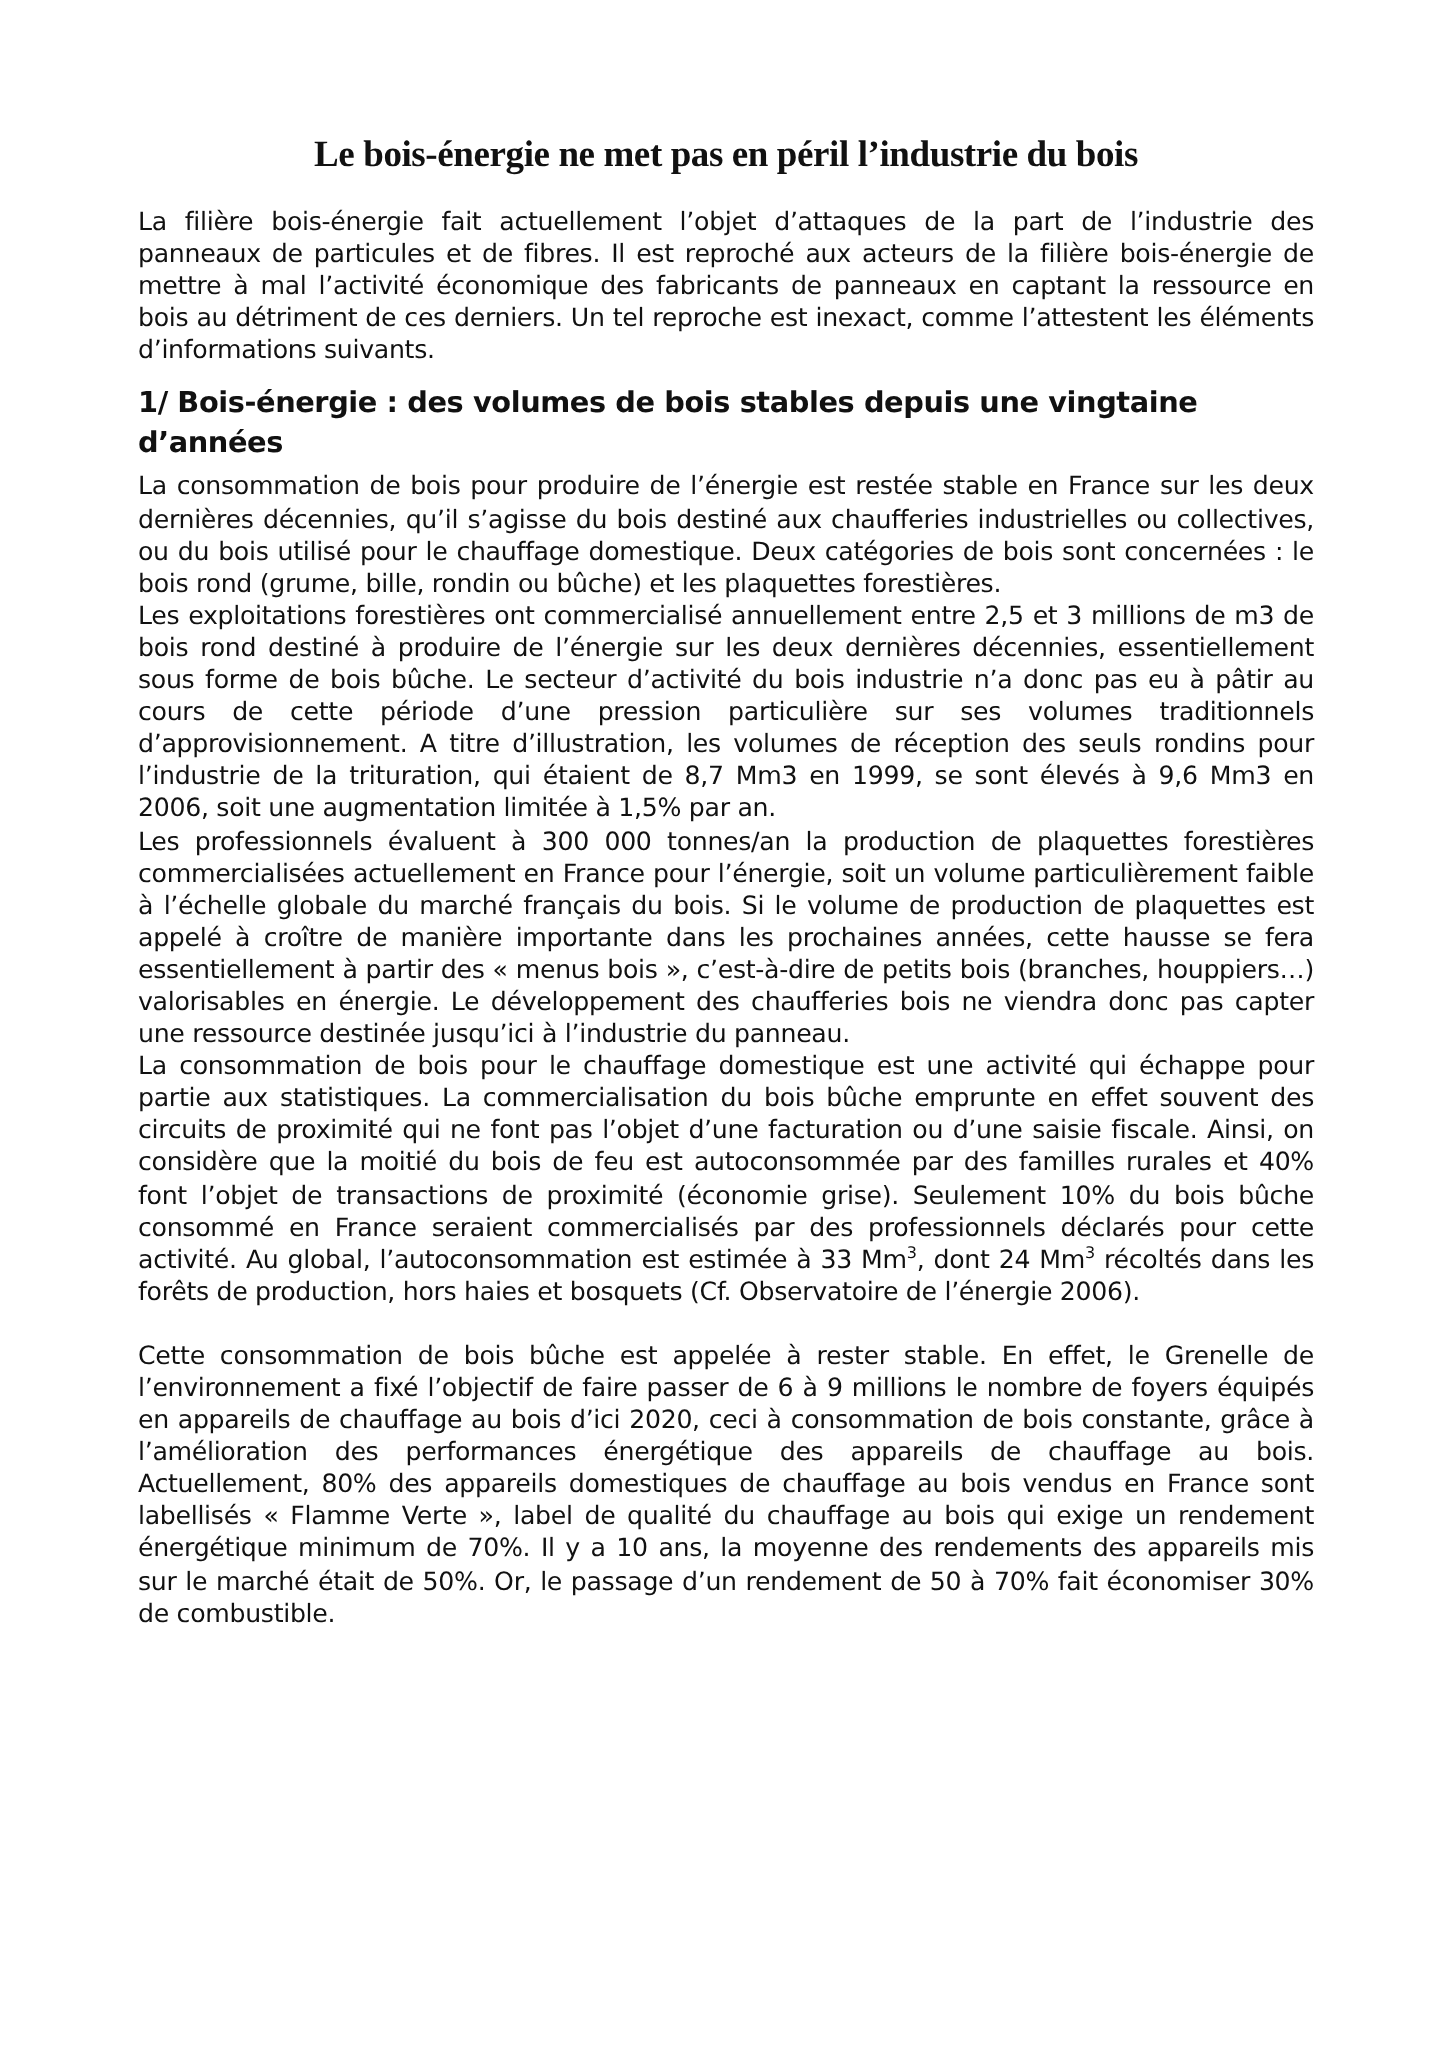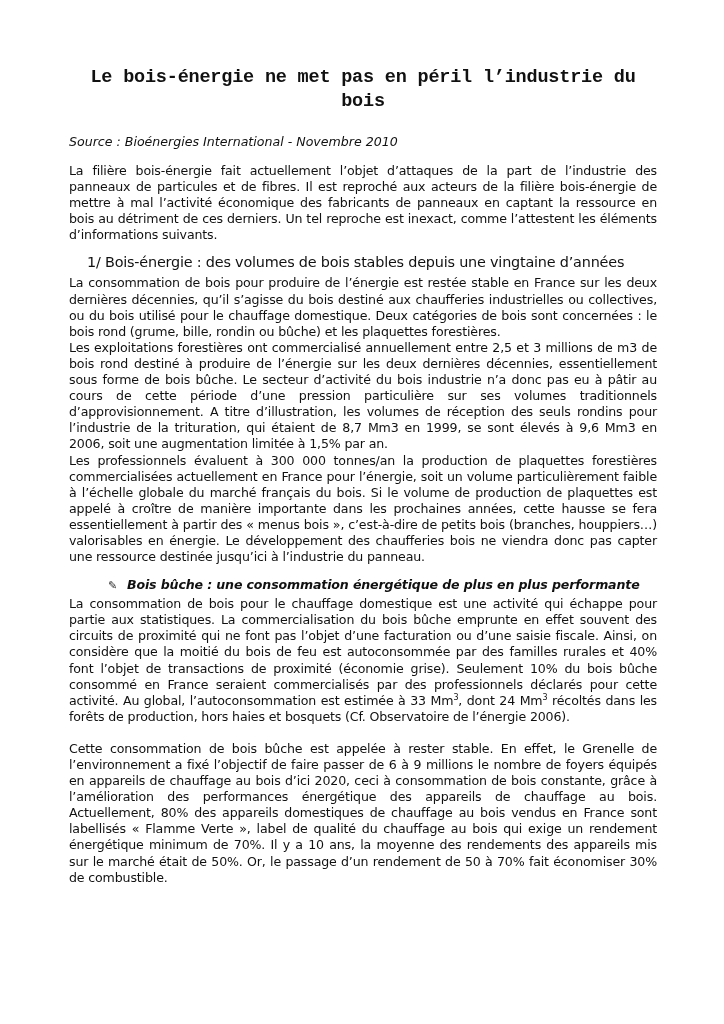--- a/index.html
+++ b/index.html
@@ -11,21 +11,21 @@
       font-family: "DejaVu Sans", sans-serif;
       color: #111111;
     }
     .page {
       position: absolute;
       left: 69px;
       top: 60px;
       width: 588px;
     }
     .title {
-      font-family: Liberation Mono, monospace;
+      font-family: Liberation Serif, serif;
       font-weight: bold;
       font-size: 18.5px;
       text-align: center;
       margin: 6px 0 0 0;
       line-height: 24px;
       letter-spacing: -0.2px;
     }
     .source {
       font-style: italic;
       font-size: 12.6px;
@@ -34,24 +34,24 @@
     }
     p.body {
       font-size: 12.6px;
       line-height: 16.1px;
       text-align: justify;
       margin: 0;
       letter-spacing: -0.15px;
     }
     .intro { margin-top: 13px !important; }
     .h2 {
-      font-weight: normal;
+      font-weight: bold;
       font-size: 14.4px;
       line-height: 20px;
-      margin: 9px 0 3px 18px;
+      margin: 9px 0 3px 0;
       letter-spacing: -0.2px;
     }
     .sub {
       font-weight: bold;
       font-style: italic;
       font-size: 12.6px;
       line-height: 15px;
       margin: 12px 0 3px 0;
       padding-left: 58px;
       text-indent: -19px;
@@ -68,32 +68,28 @@
       color: #333;
     }
     .spacer { height: 16px; }
     sup { font-size: 8px; line-height: 0; vertical-align: 5px; }
   </style>
 </head>
 <body>
 
 <div class="page">
   <h1 class="title">Le bois-énergie ne met pas en péril l’industrie du bois</h1>
-  <div class="source">Source : Bioénergies International - Novembre 2010</div>
   <p class="body intro">La filière bois-énergie fait actuellement l’objet d’attaques de la part de l’industrie des panneaux de particules et de fibres. Il est reproché aux acteurs de la filière bois-énergie de mettre à mal l’activité économique des fabricants de panneaux en captant la ressource en bois au détriment de ces derniers. Un tel reproche est inexact, comme l’attestent les éléments d’informations suivants.</p>
 
   <div class="h2">1/ Bois-énergie : des volumes de bois stables depuis une vingtaine d’années</div>
   <p class="body">La consommation de bois pour produire de l’énergie est restée stable en France sur les deux dernières décennies, qu’il s’agisse du bois destiné aux chaufferies industrielles ou collectives, ou du bois utilisé pour le chauffage domestique. Deux catégories de bois sont concernées : le bois rond (grume, bille, rondin ou bûche) et les plaquettes forestières.</p>
 
   <p class="body">Les exploitations forestières ont commercialisé annuellement entre 2,5 et 3 millions de m3 de bois rond destiné à produire de l’énergie sur les deux dernières décennies, essentiellement sous forme de bois bûche. Le secteur d’activité du bois industrie n’a donc pas eu à pâtir au cours de cette période d’une pression particulière sur ses volumes traditionnels d’approvisionnement. A titre d’illustration, les volumes de réception des seuls rondins pour l’industrie de la trituration, qui étaient de 8,7 Mm3 en 1999, se sont élevés à 9,6 Mm3 en 2006, soit une augmentation limitée à 1,5% par an.</p>
 
   <p class="body">Les professionnels évaluent à 300 000 tonnes/an la production de plaquettes forestières commercialisées actuellement en France pour l’énergie, soit un volume particulièrement faible à l’échelle globale du marché français du bois. Si le volume de production de plaquettes est appelé à croître de manière importante dans les prochaines années, cette hausse se fera essentiellement à partir des « menus bois », c’est-à-dire de petits bois (branches, houppiers…) valorisables en énergie. Le développement des chaufferies bois ne viendra donc pas capter une ressource destinée jusqu’ici à l’industrie du panneau.</p>
 
-  <div class="sub">
-    <span class="bullet">✎</span><span>Bois bûche : une consommation énergétique de plus en plus performante</span>
-  </div>
   <p class="body"><span>La consommation de bois pour le chauffage domestique est une activité qui échappe pour partie aux statistiques. La commercialisation du bois bûche emprunte en effet souvent des circuits de proximité qui ne font pas l’objet d’une facturation ou d’une saisie fiscale. Ainsi, on considère que la moitié du bois de feu est autoconsommée par des familles rurales et 40% font l’objet de transactions de proximité (économie grise). Seulement 10% du bois bûche consommé en France seraient commercialisés par des professionnels déclarés pour cette activité. Au global, l’autoconsommation est estimée à 33 Mm</span><sup>3</sup><span>, dont 24 Mm</span><sup>3</sup><span> récoltés dans les forêts de production, hors haies et bosquets (Cf. Observatoire de l’énergie 2006).</span></p>
 
   <div class="spacer"></div>
   <p class="body">Cette consommation de bois bûche est appelée à rester stable. En effet, le Grenelle de l’environnement a fixé l’objectif de faire passer de 6 à 9 millions le nombre de foyers équipés en appareils de chauffage au bois d’ici 2020, ceci à consommation de bois constante, grâce à l’amélioration des performances énergétique des appareils de chauffage au bois. Actuellement, 80% des appareils domestiques de chauffage au bois vendus en France sont labellisés « Flamme Verte », label de qualité du chauffage au bois qui exige un rendement énergétique minimum de 70%. Il y a 10 ans, la moyenne des rendements des appareils mis sur le marché était de 50%. Or, le passage d’un rendement de 50 à 70% fait économiser 30% de combustible.</p>
 
   <div class="spacer"></div>
 </div>
 
 </body></html>

